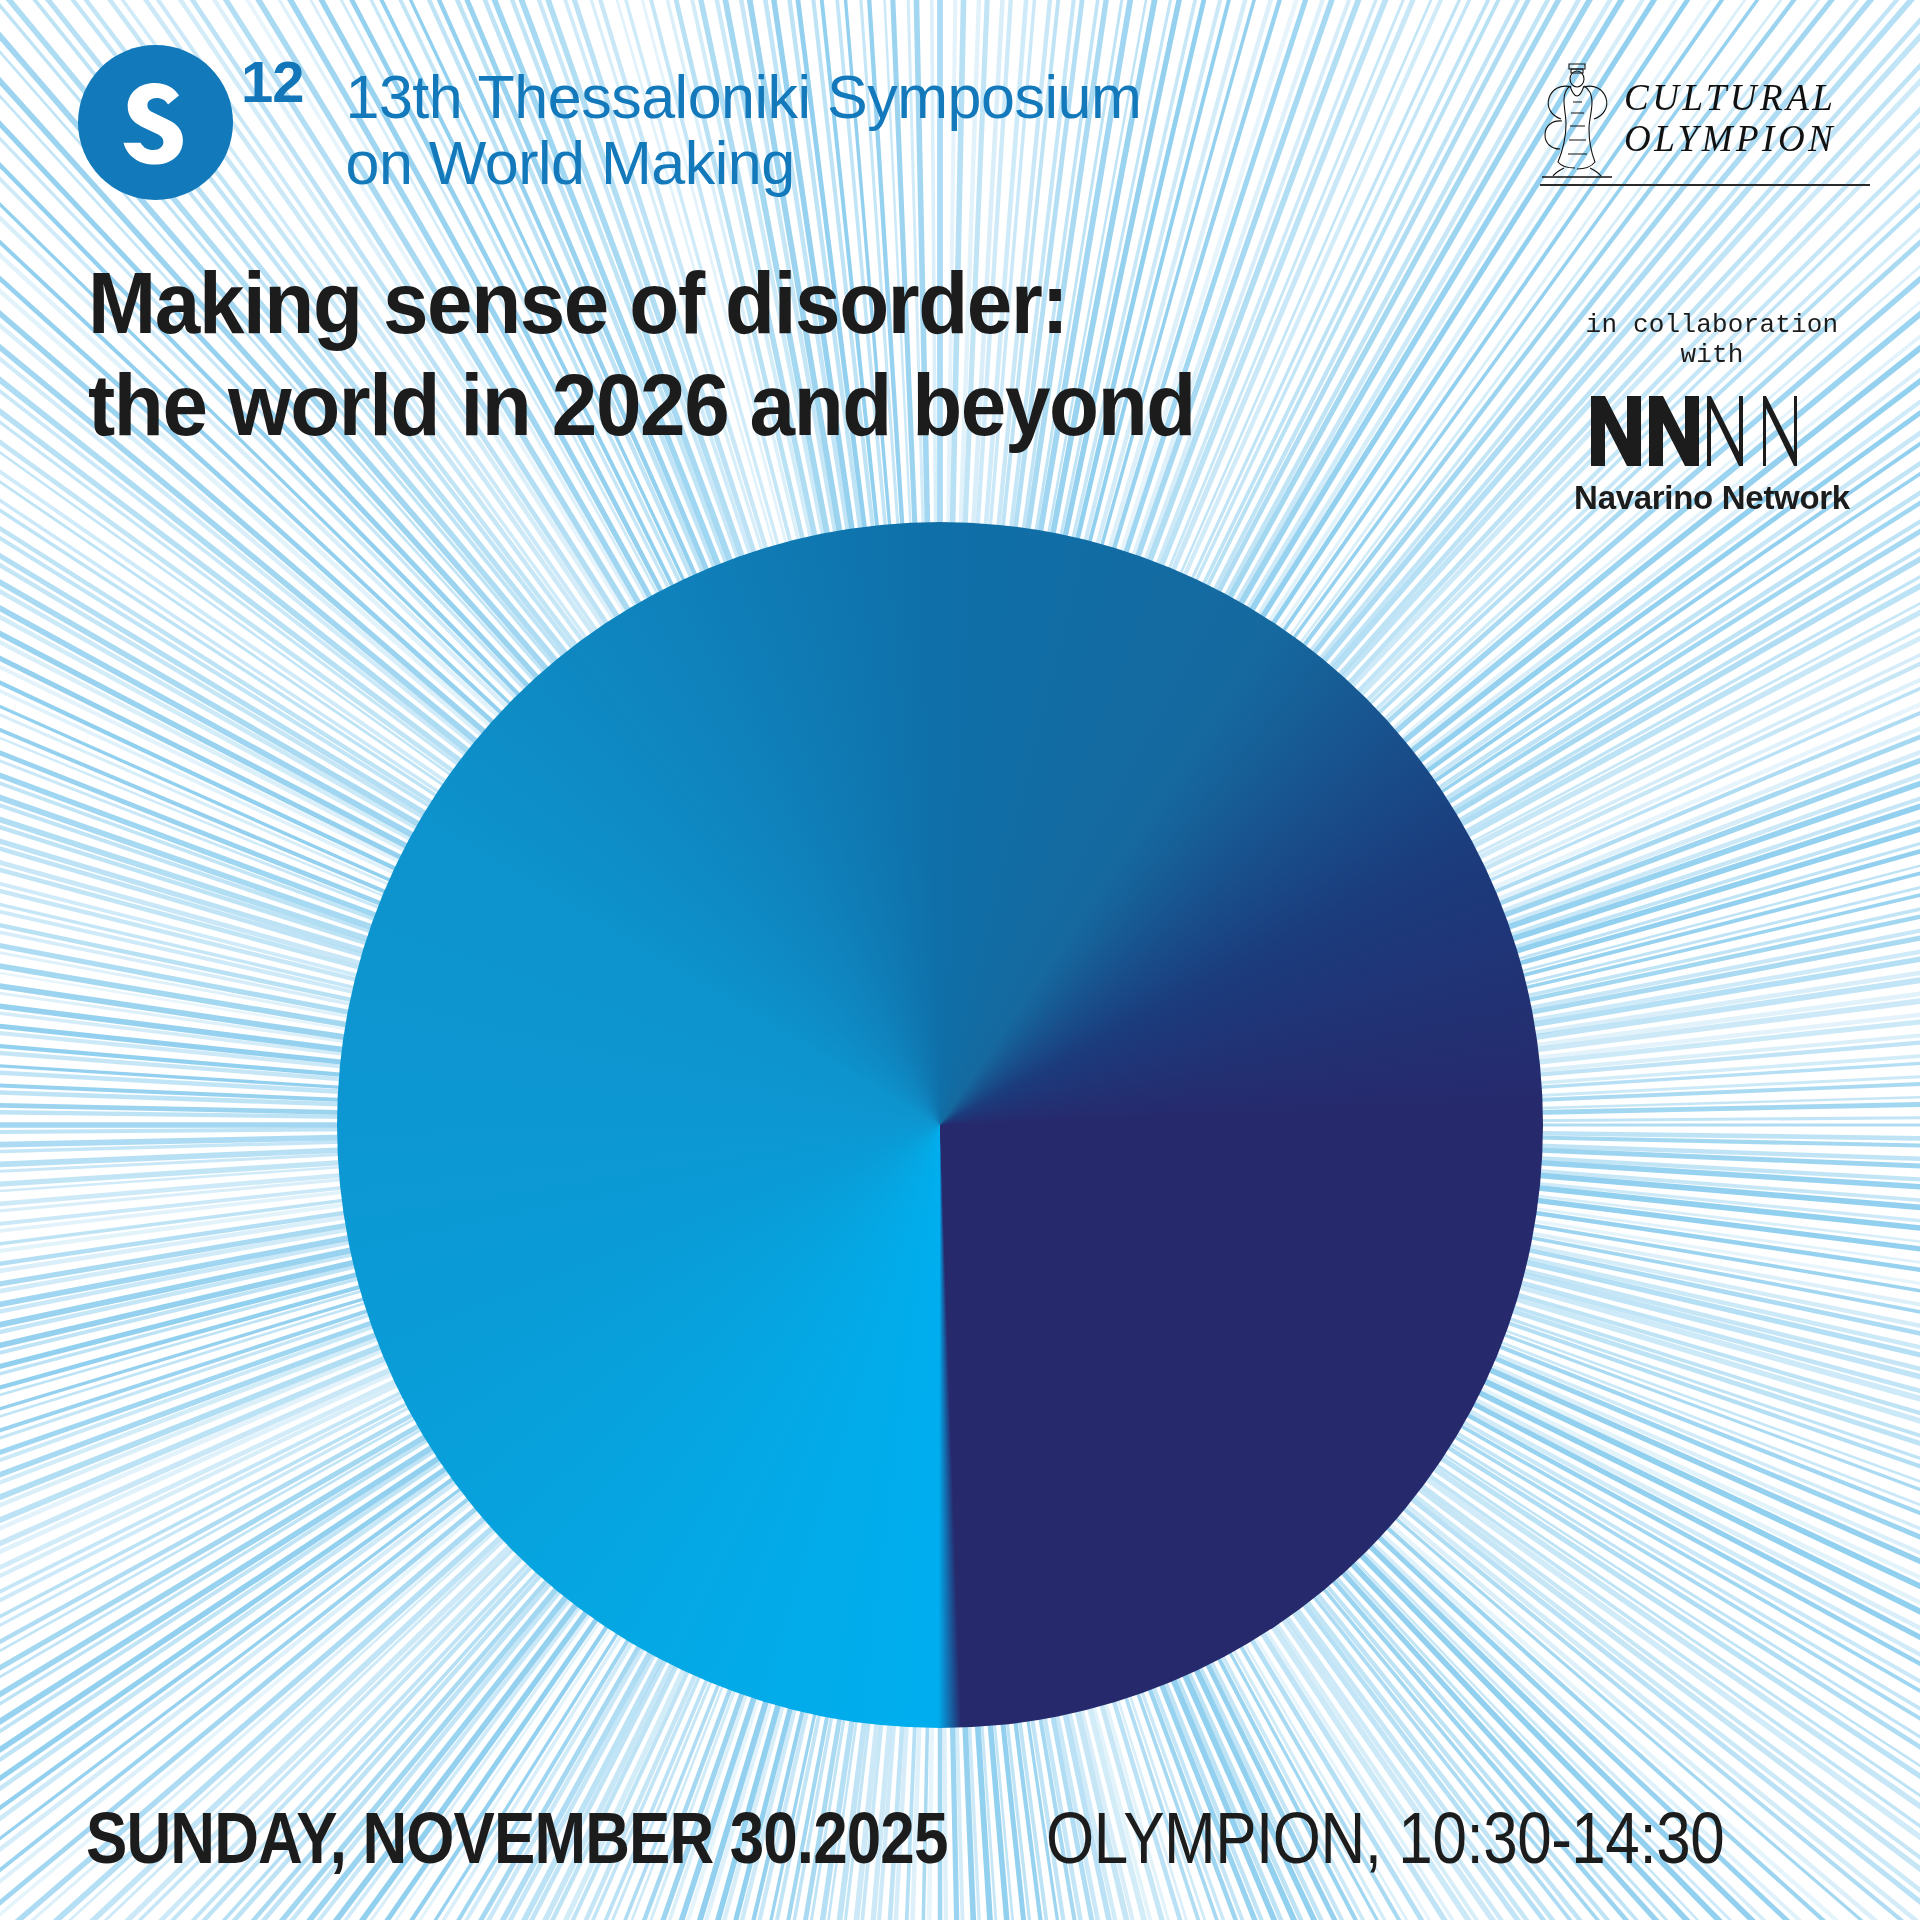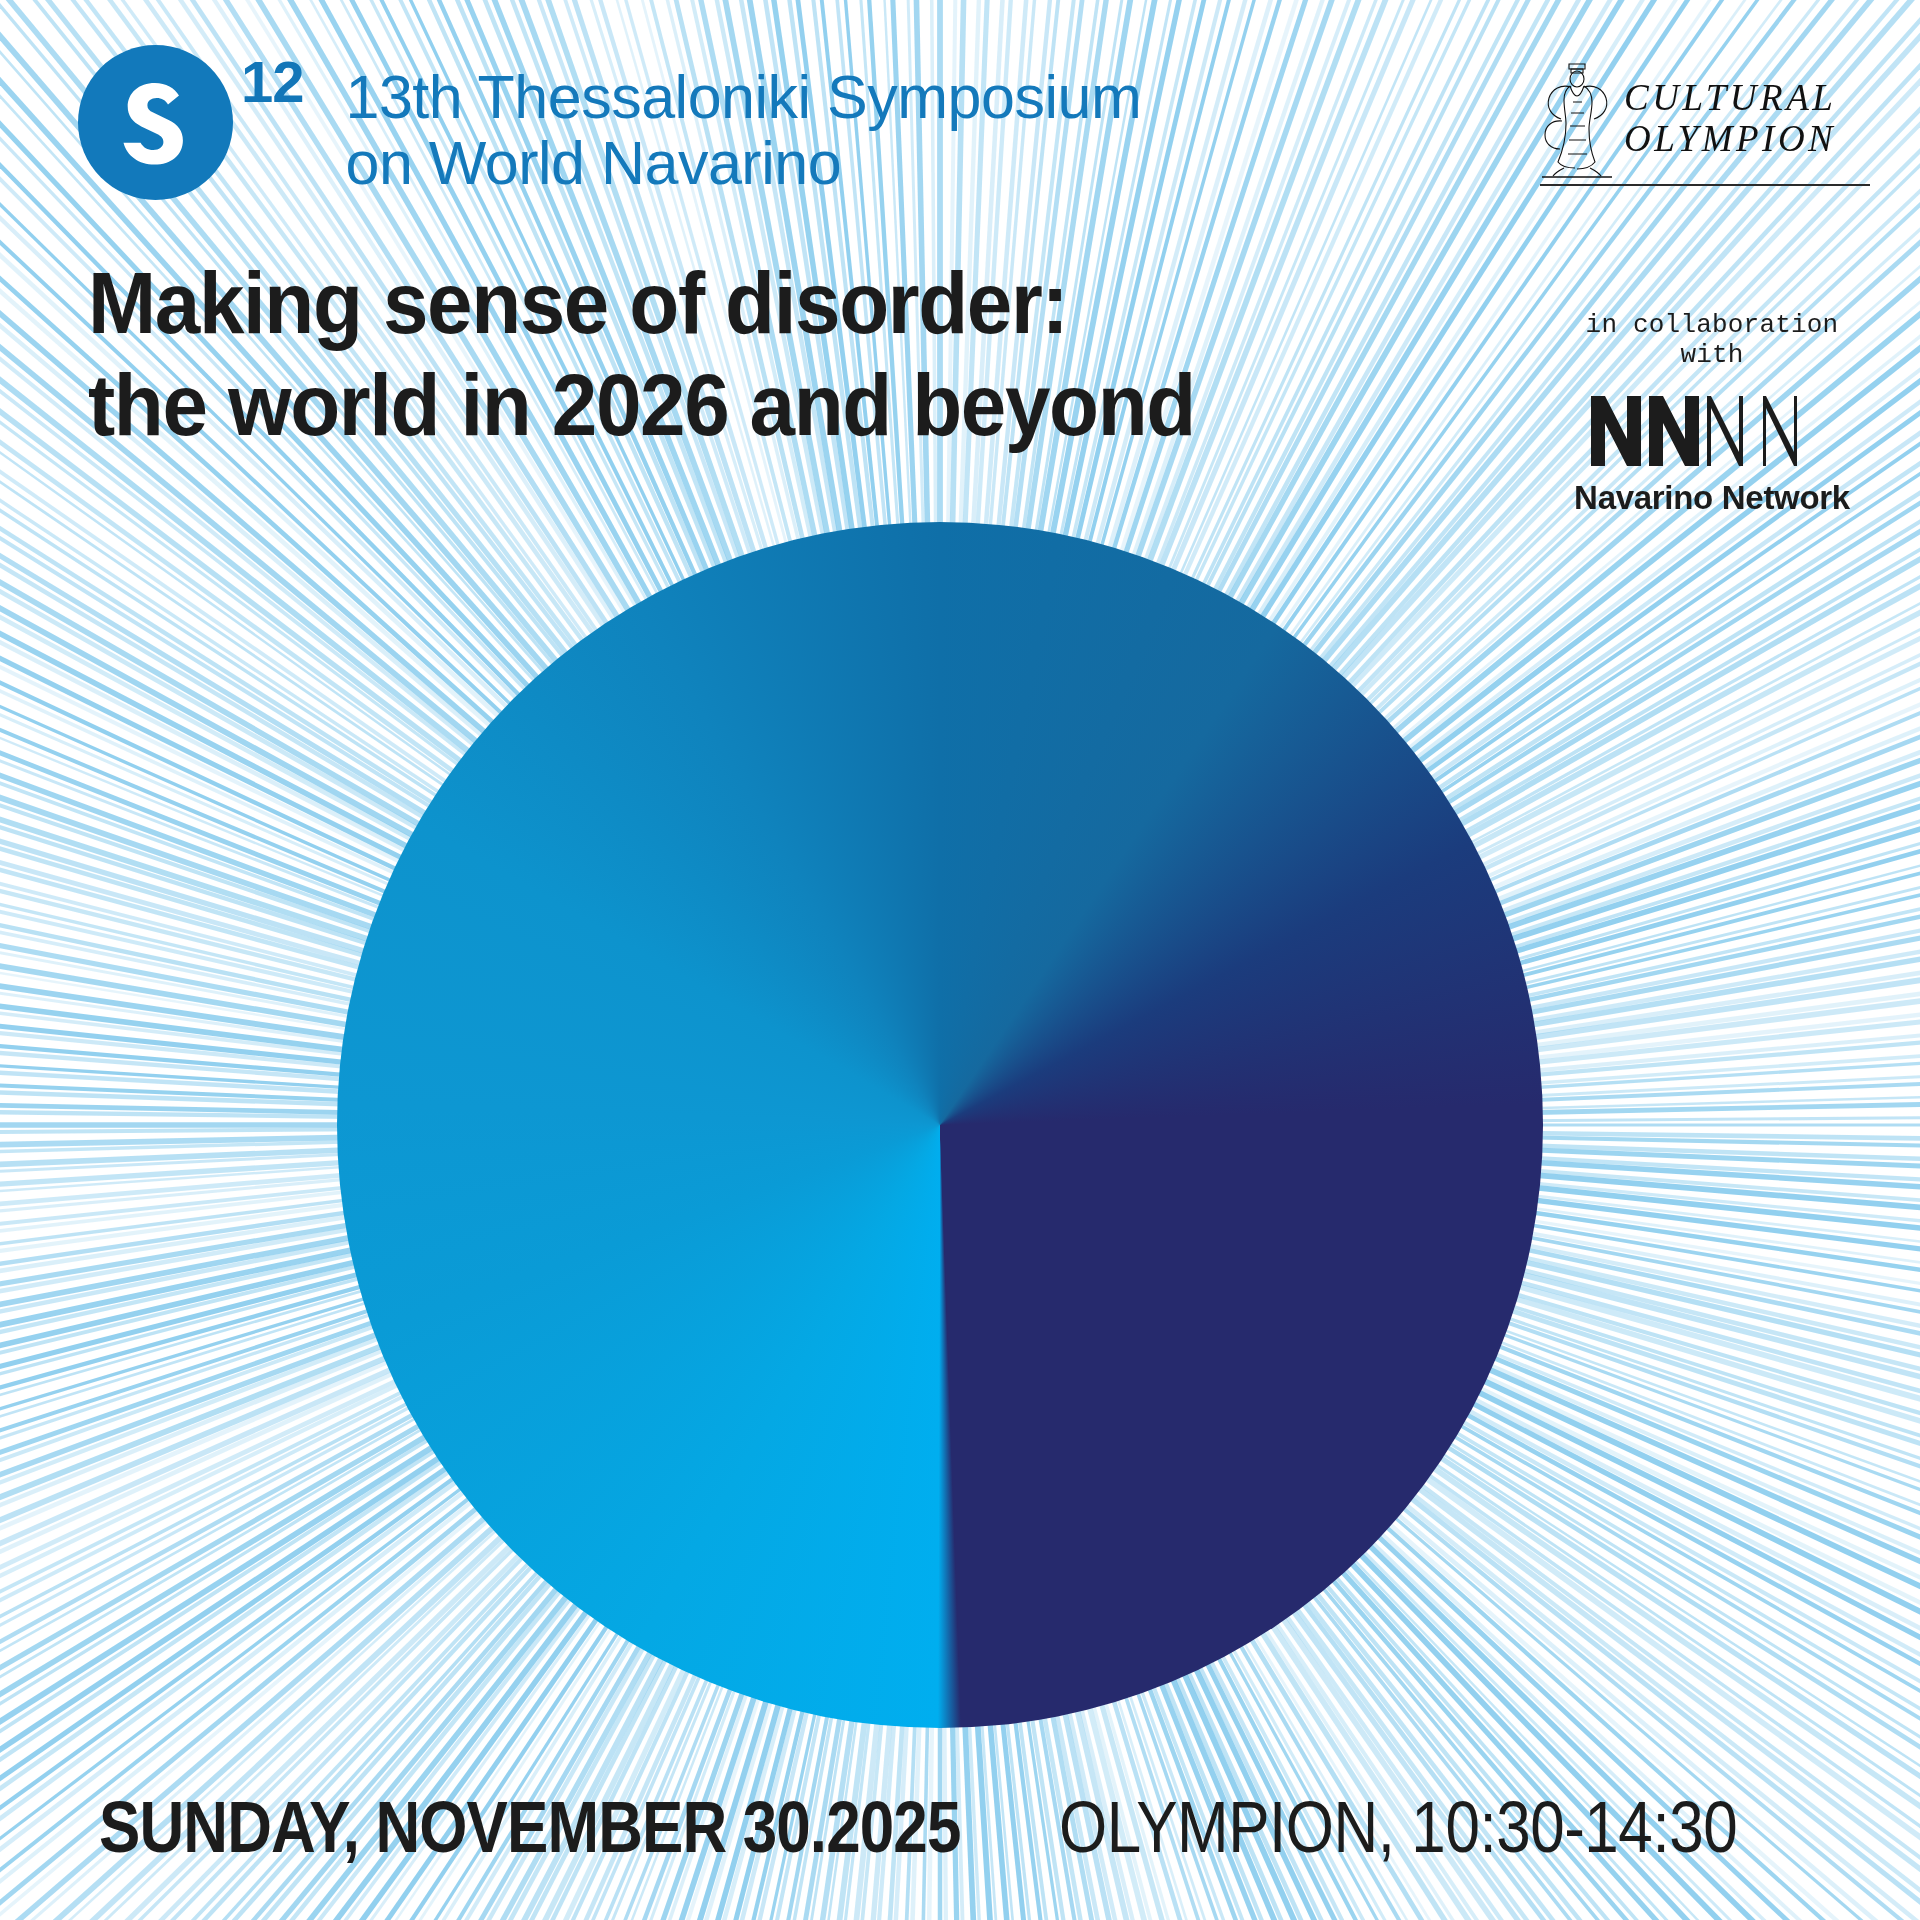--- a/index.html
+++ b/index.html
@@ -159,27 +159,26 @@
     font-size: 33px;
     color: #1c1c1c;
     letter-spacing: -0.3px;
   }
 
   
   #footer {
     position: absolute;
     left: 0;
     right: 0;
-    bottom: 52px;
+    bottom: 41px;
     z-index: 6;
     display: flex;
     align-items: baseline;
     padding-left: 86px;
     padding-right: 60px;
-    justify-content: center;
   }
   #footer-date {
     font-family: "Liberation Sans Narrow", "Liberation Sans", sans-serif;
     font-weight: 700;
     font-size: 72px;
     color: #1c1c1c;
     letter-spacing: -1px;
     transform: scaleX(0.86);
     transform-origin: left bottom;
     white-space: nowrap;
@@ -815,21 +814,21 @@
 
   <div id="circle"></div>
 
   <div id="logo-block">
     <svg id="s-mark" viewBox="0 0 155 155" xmlns="http://www.w3.org/2000/svg">
       <circle cx="77.5" cy="77.5" r="77.5" fill="#1279bb"></circle>
       <path d="M101 50.5c-4.2-7.4-13.1-12.6-24.1-12.6-16 0-27.2 9.9-27.2 23.7 0 9 4.7 15.5 13.6 19.8l15.8 7.6c4.4 2.1 6.3 4.6 6.3 8 0 4.7-4.2 8-10.2 8-5.6 0-10-2.6-12.6-7.3H45.5c3.4 13.1 15.3 21.9 30.9 21.9 16.8 0 28.5-10 28.5-24.2 0-9.2-4.8-15.8-14.3-20.4l-15.4-7.4c-4-1.9-5.8-4.1-5.8-7.2 0-4.3 3.8-7.3 9.3-7.3 5 0 8.9 2.3 11.3 6.5z" fill="#ffffff"></path>
     </svg>
     <div id="sup13">12</div>
     <div id="symposium-title">13th Thessaloniki Symposium
-on World Navarino</div>
+on World Making</div>
   </div>
 
   <div id="headline">Making sense of disorder:
 the world in 2026 and beyond</div>
 
   <div id="cultural-society">
     <div id="cs-row">
       <svg id="cs-figure" width="74" height="122" viewBox="0 0 74 122" xmlns="http://www.w3.org/2000/svg">
         <g fill="none" stroke="#111111" stroke-width="1.1">
           <path d="M29 6h16v5H29z"></path>

